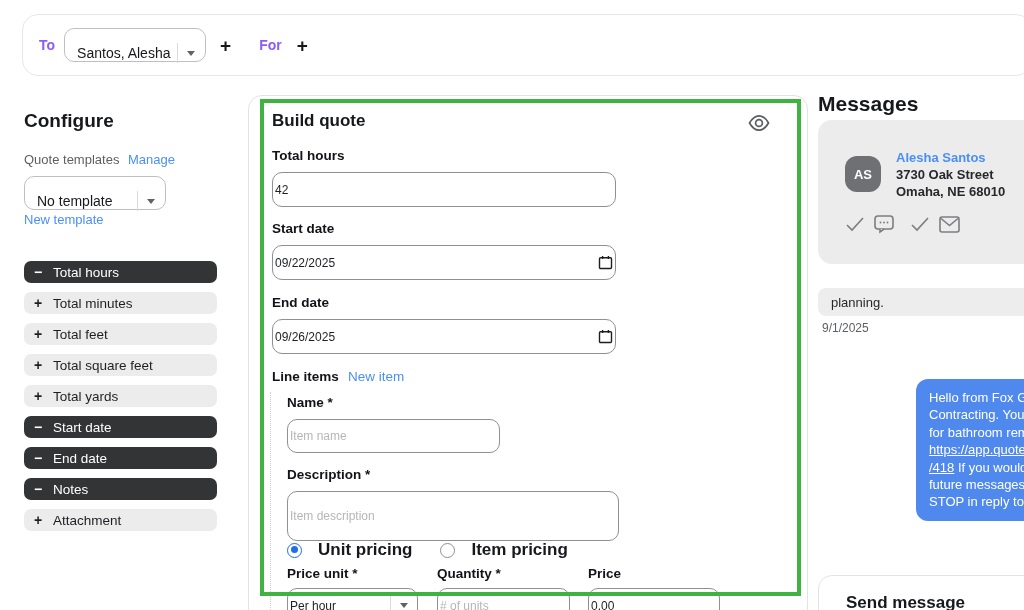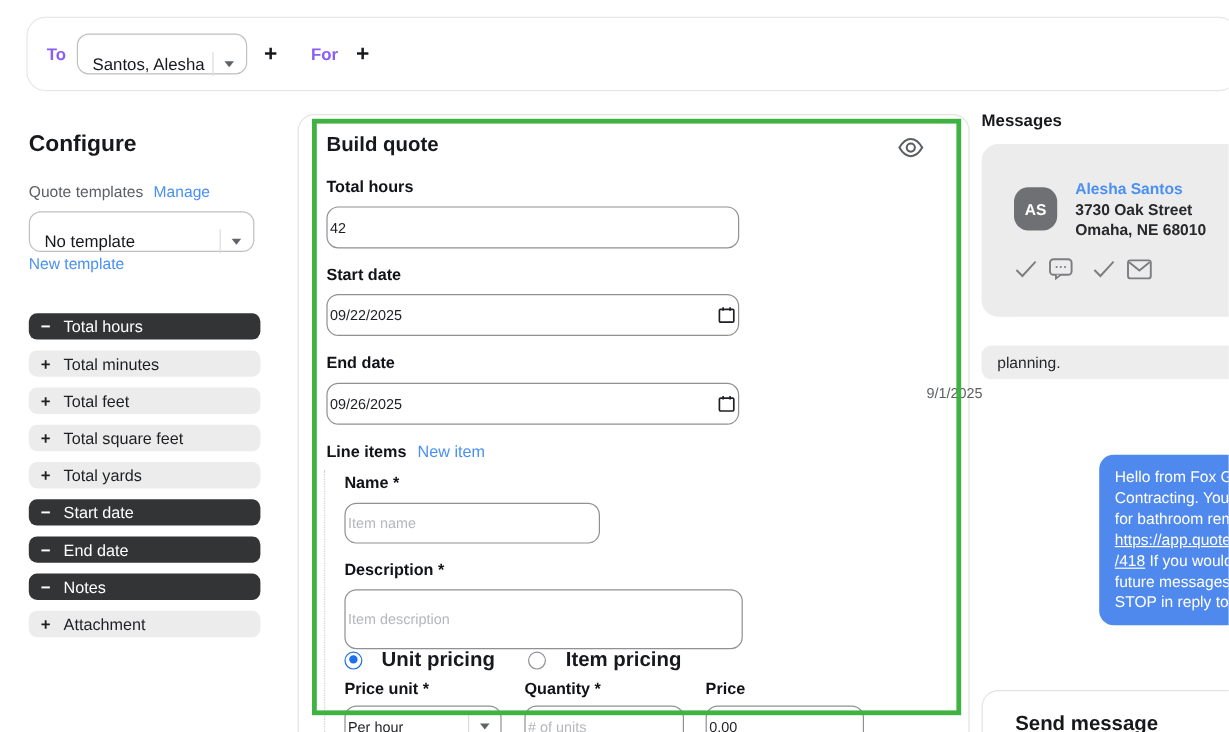--- a/index.html
+++ b/index.html
@@ -18,21 +18,21 @@
   .sel-divider { width:1px; height:20px; background:#dcdcdc; margin:0 9px 0 10px; }
   .chev { width:0; height:0; border-left:4.5px solid transparent; border-right:4.5px solid transparent;
     border-top:5.5px solid #5f6368; }
   .plus-btn { background:none; border:none; font-size:19px; font-weight:600; color:#16181c;
     cursor:pointer; line-height:1; padding:0 4px; font-family:inherit; }
 
   
   .cfg-title { position:absolute; left:24px; top:110px; font-size:19px; font-weight:700; }
   .cfg-sub { position:absolute; left:24px; top:152px; font-size:13px; color:#5c5f63; }
   .link { color:#4a90f4; cursor:pointer; text-decoration:none; }
-  .cfg-select { position:absolute; left:24px; top:176px; width:188px; }
+  .cfg-select { position:absolute; left:24px; top:176px; width:142px; }
   .cfg-newtpl { position:absolute; left:24px; top:212px; font-size:13px; }
   .pill { position:absolute; left:24px; width:193px; height:22px; border-radius:7px;
     display:flex; align-items:center; padding:0 9px; gap:10px; font-size:13.5px; cursor:pointer; }
   .pill.on { background:#333436; color:#fff; }
   .pill.off { background:#ececec; color:#1d1f23; }
   .pill-icon { font-size:14px; font-weight:600; width:10px; text-align:center; line-height:1; }
 
   
   .quote-card { position:absolute; left:248px; top:95px; width:560px; height:540px;
     background:#fff; border:1px solid #e3e3e3; border-radius:14px; }
@@ -50,34 +50,34 @@
   .radio { width:15px; height:15px; border-radius:50%; display:inline-block; position:relative; }
   .radio.sel { border:1.5px solid #1e6fe8; }
   .radio.sel::after { content:""; position:absolute; left:2.5px; top:2.5px; width:7px; height:7px;
     border-radius:50%; background:#1e6fe8; }
   .radio.unsel { border:1.5px solid #8f9094; }
   .radio-row { position:absolute; left:287px; top:540px; display:flex; align-items:center; gap:16px;
     font-size:17px; font-weight:700; }
   .selbox { display:flex; align-items:center; justify-content:space-between; cursor:pointer; }
 
   
-  .msg-title { position:absolute; left:818px; top:92px; font-size:14px; font-weight:700; }
+  .msg-title { position:absolute; left:818px; top:92px; font-size:21px; font-weight:700; }
   .contact-card { position:absolute; left:818px; top:120px; width:222px; height:144px;
     background:#ececec; border-radius:14px; }
   .avatar { position:absolute; left:27px; top:36px; width:36px; height:36px; border-radius:12px;
     background:#6f7073; color:#fff; font-size:13px; font-weight:600;
     display:flex; align-items:center; justify-content:center; }
   .c-name { position:absolute; left:78px; top:30px; font-size:13px; font-weight:700; }
   .c-addr1 { position:absolute; left:78px; top:47px; font-size:13px; font-weight:600; color:#26282c; }
   .c-addr2 { position:absolute; left:78px; top:64px; font-size:13px; font-weight:600; color:#26282c; }
   .c-icons { position:absolute; left:26px; top:92px; display:flex; align-items:center; gap:6px; }
   .gray-bubble { position:absolute; left:818px; top:288px; width:222px; height:28px;
     background:#ededed; border-radius:8px; display:flex; align-items:center; padding-left:13px;
     font-size:13px; color:#26282c; }
-  .msg-date { position:absolute; left:772px; top:321px; font-size:12px; color:#5c5f63; }
+  .msg-date { position:absolute; left:822px; top:321px; font-size:12px; color:#5c5f63; }
   .blue-bubble { position:absolute; left:916px; top:379px; width:160px; height:142px;
     background:#5089ee; border-radius:12px; padding:10px 0 0 13px; color:#fff; font-size:13px; }
   .blue-bubble div { line-height:17.4px; white-space:nowrap; }
   .wlink { color:#fff; text-decoration:underline; }
   .send-card { position:absolute; left:818px; top:575px; width:222px; height:60px;
     background:#fff; border:1px solid #e3e3e3; border-radius:14px; }
   .send-title { position:absolute; left:27px; top:17px; font-size:17px; font-weight:700; }
 
   svg { display:block; }
 </style>

